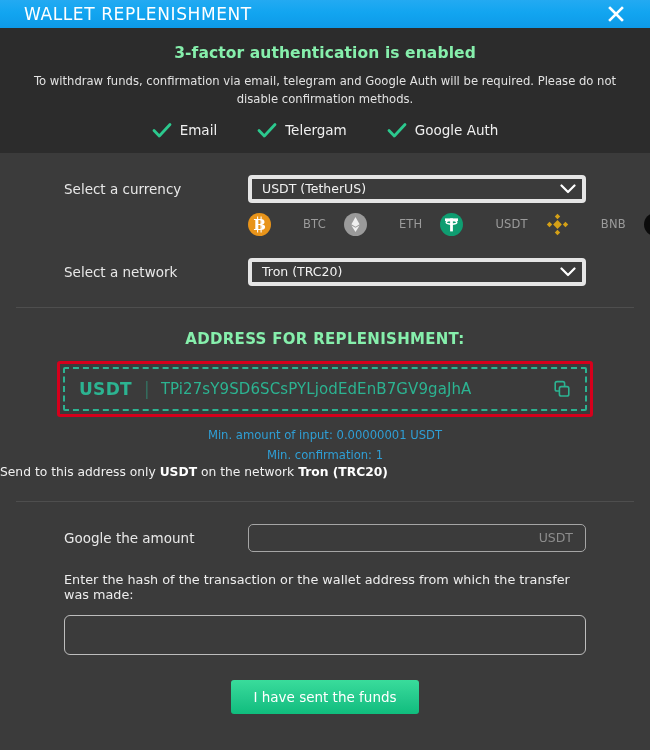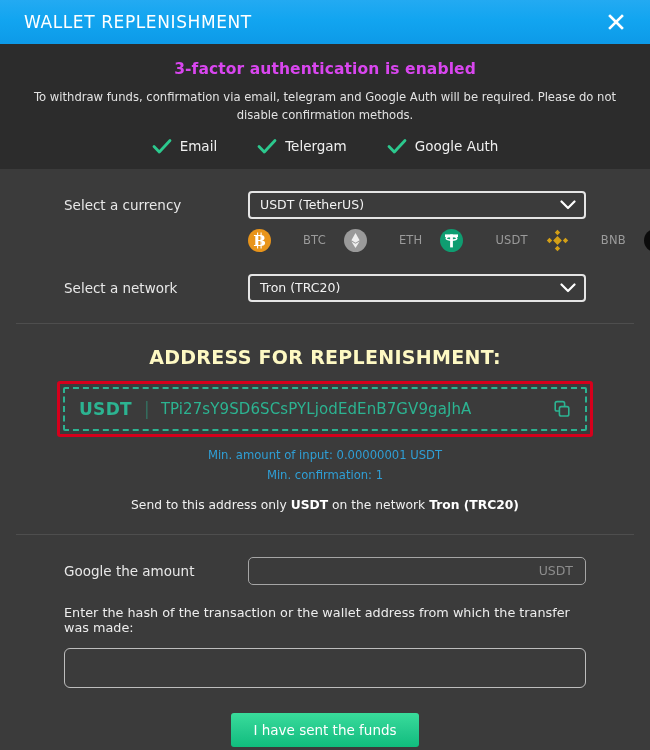--- a/index.html
+++ b/index.html
@@ -16,21 +16,21 @@
     width: 650px;
     height: 750px;
     background: #3a3a3a;
     display: flex;
     flex-direction: column;
     position: relative;
   }
 
   
   .titlebar {
-    height: 44px;
+    height: 28px;
     background: linear-gradient(180deg, #23aaf2 0%, #12a5f0 45%, #0d9ae8 100%);
     display: flex;
     align-items: center;
     justify-content: space-between;
     padding: 0 20px 0 24px;
     flex: 0 0 auto;
   }
   .titlebar-title {
     color: #ffffff;
     font-size: 17px;
@@ -47,21 +47,21 @@
   }
   .close-btn svg { display: block; }
 
   
   .auth-band {
     background: #2c2c2c;
     padding: 16px 20px 14px 20px;
     flex: 0 0 auto;
   }
   .auth-title {
-    color: #d946ef;
+    color: #86efac;
     font-size: 15.5px;
     text-align: center;
     font-weight: 600;
     letter-spacing: .1px;
   }
   .auth-desc {
     color: #e2e2e2;
     font-size: 11.6px;
     text-align: center;
     line-height: 1.55;
@@ -107,21 +107,21 @@
   }
 
   .select-wrap {
     position: relative;
     flex: 1 1 auto;
   }
   .select-box {
     width: 100%;
     height: 28px;
     background: transparent;
-    border: 2px solid #e5e5e5;
+    border: 4px solid #e5e5e5;
     border-radius: 4px;
     color: #f2f2f2;
     font-size: 12.5px;
     font-family: inherit;
     padding: 0 30px 0 10px;
     display: flex;
     align-items: center;
     cursor: pointer;
   }
   .chevron {
@@ -154,22 +154,22 @@
   .coin-ico { display: block; }
 
   .divider {
     height: 1px;
     background: #4e4e4e;
     margin: 0 16px;
   }
 
   
   .addr-title {
-    color: #fef9c3;
-    font-size: 19px;
+    color: #86efac;
+    font-size: 15px;
     font-weight: 700;
     text-align: center;
     letter-spacing: .3px;
     margin-top: 22px;
   }
   .addr-outer {
     margin: 13px 57px 0 57px;
     border: 3px solid #d6001c;
     border-radius: 3px;
     padding: 3px;
@@ -218,22 +218,21 @@
     color: #2f9fd6;
     font-size: 11.6px;
     text-align: center;
     margin-top: 11px;
   }
   .min-line.second { margin-top: 6px; }
 
   .send-note {
     color: #f0f0f0;
     font-size: 12.3px;
-    text-align: center;
-    margin-top: 16px;
+    margin-top: 3px;
   }
   .send-note b { font-weight: 700; color: #ffffff; }
 
   
   .amount-row { margin-top: 22px; }
   .text-input {
     width: 100%;
     height: 28px;
     background: transparent;
     border: 1px solid #a5a5a5;

